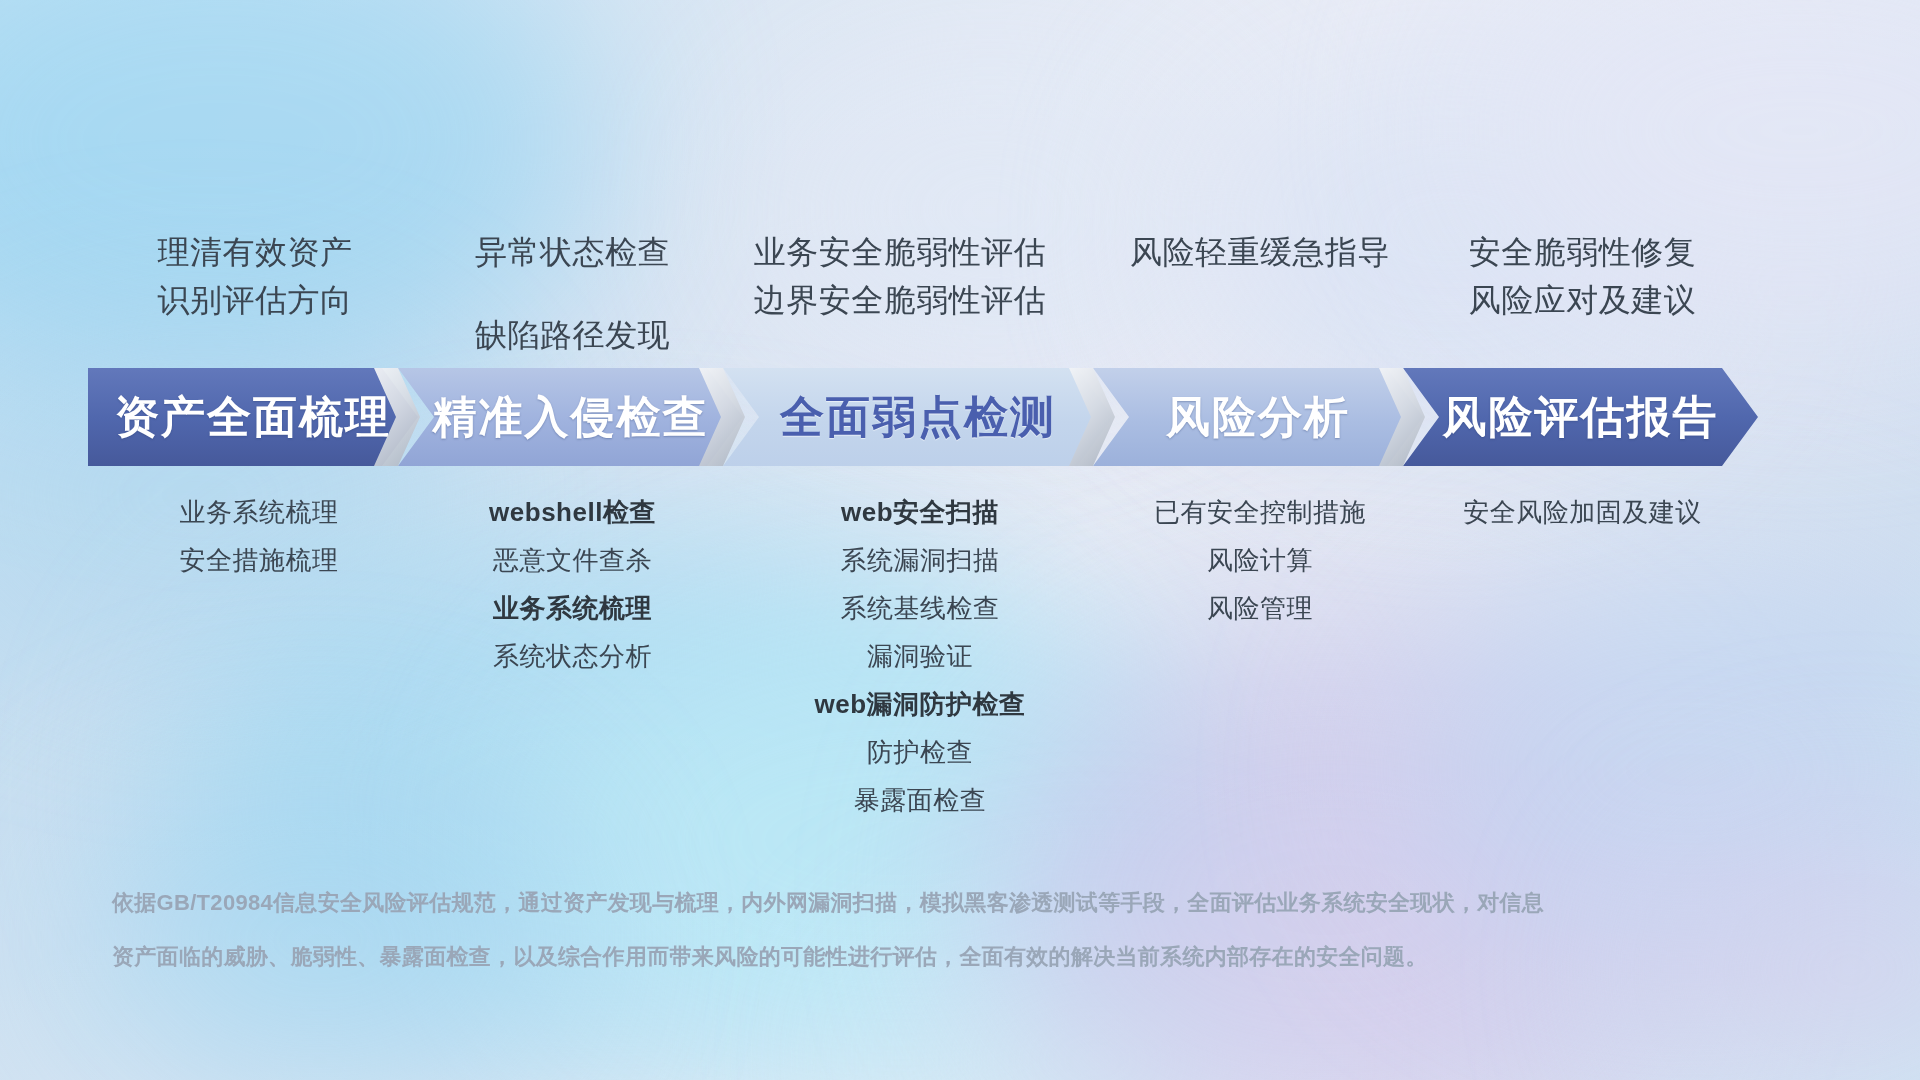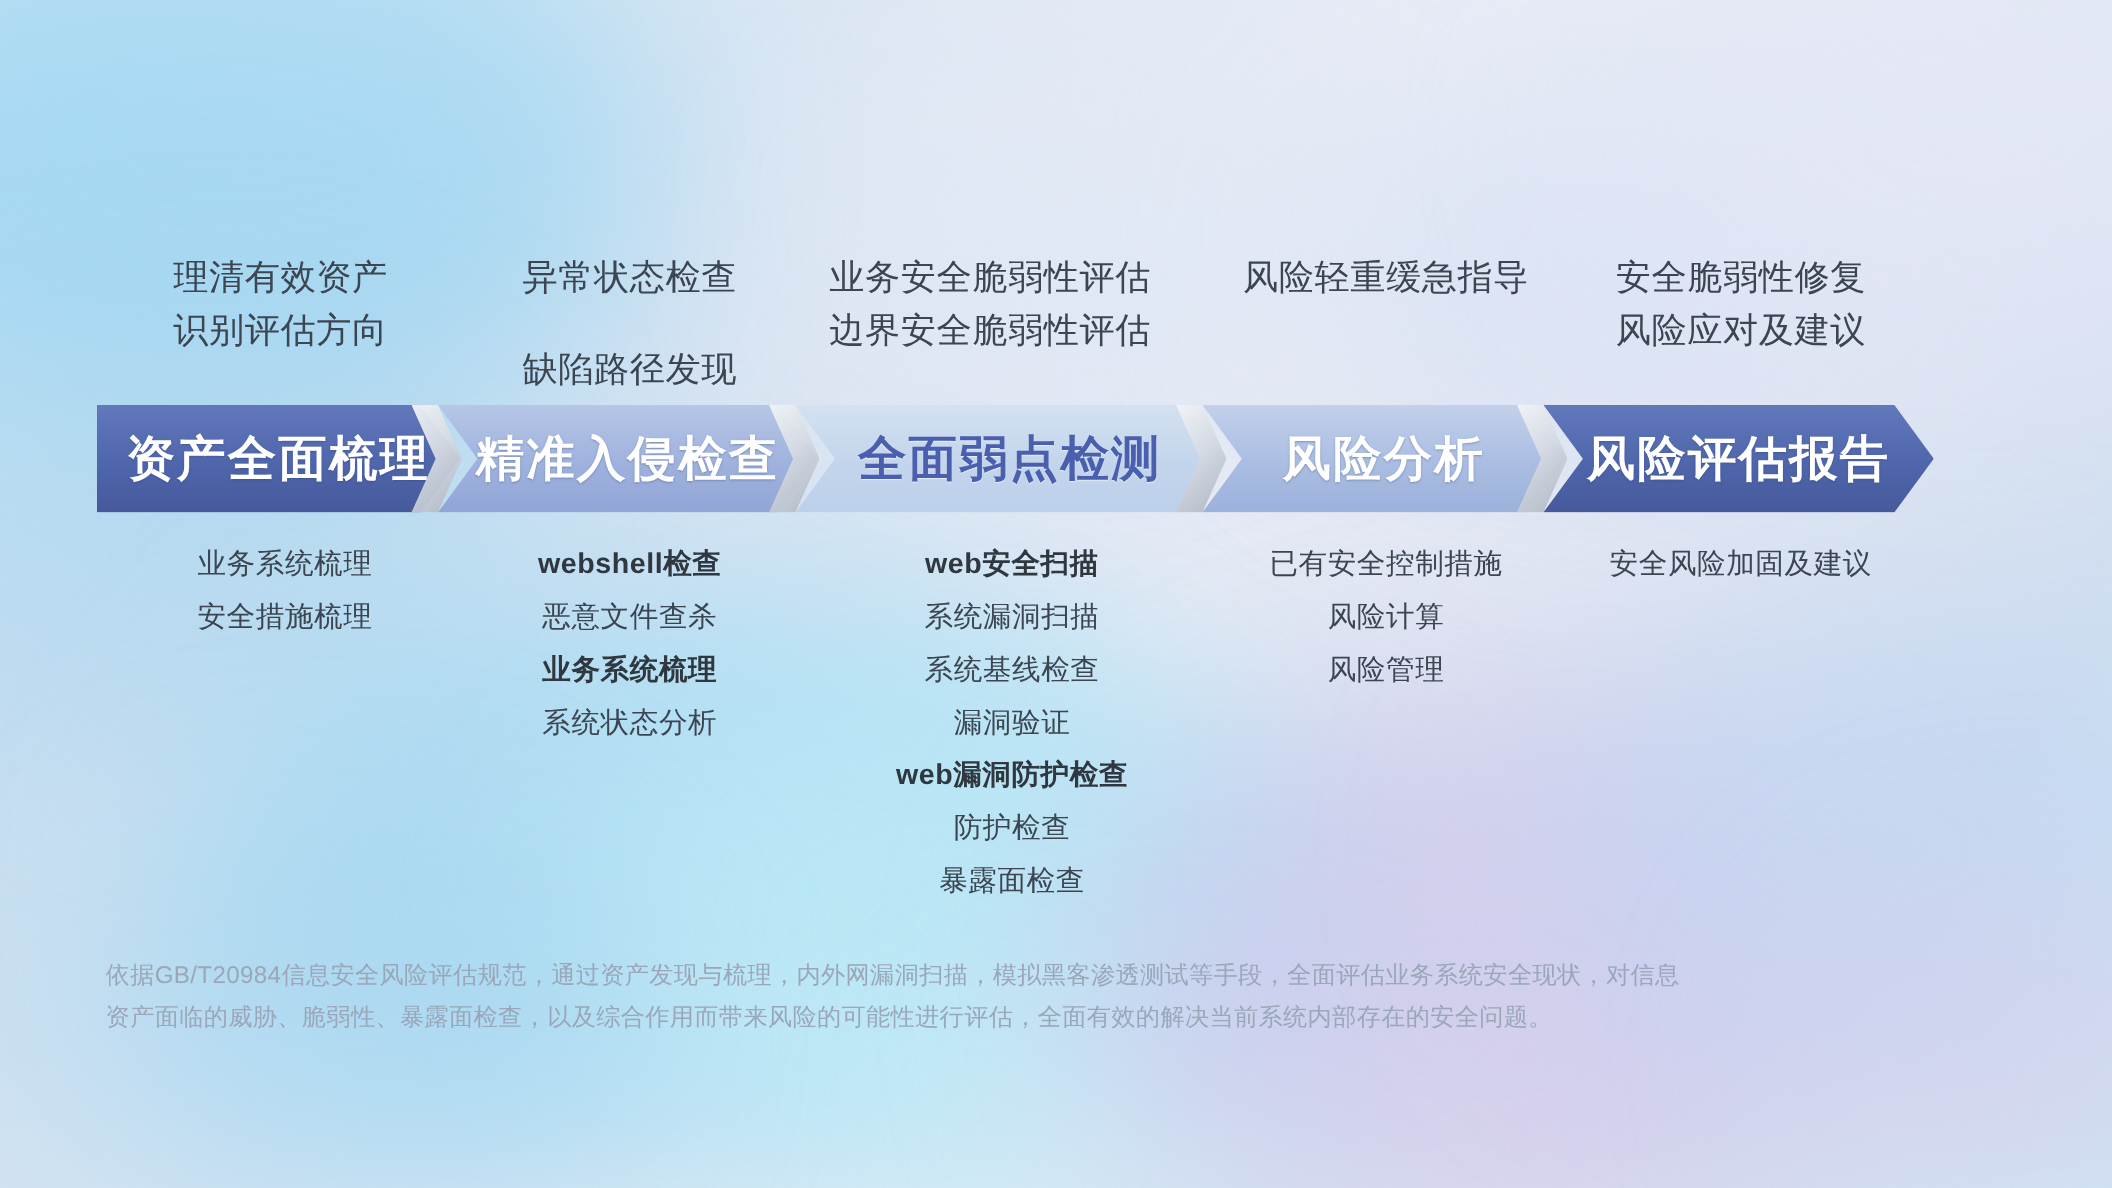--- a/index.html
+++ b/index.html
@@ -78,21 +78,21 @@
   .bot-cell .line{
     font-size:26px;color:#3b4652;line-height:48px;white-space:nowrap;letter-spacing:.5px;
   }
   .bot-cell .line.strong{font-weight:bold;color:#2f3840;}
 
   
   .footer{
     position:absolute;left:96px;top:868px;width:1560px;
     font-size:22px;line-height:38px;color:#9aa7b8;letter-spacing:.3px;
   }
-  .footer p{margin:0;}
+  .footer p{margin:16px;font-weight:bold;}
 </style>
 </head>
 <body>
 
 <div class="bg">
   <div class="base"></div>
   <div class="blob b1"></div>
   <div class="blob b11"></div>
   <div class="blob b9"></div>
   <div class="blob b8"></div>

